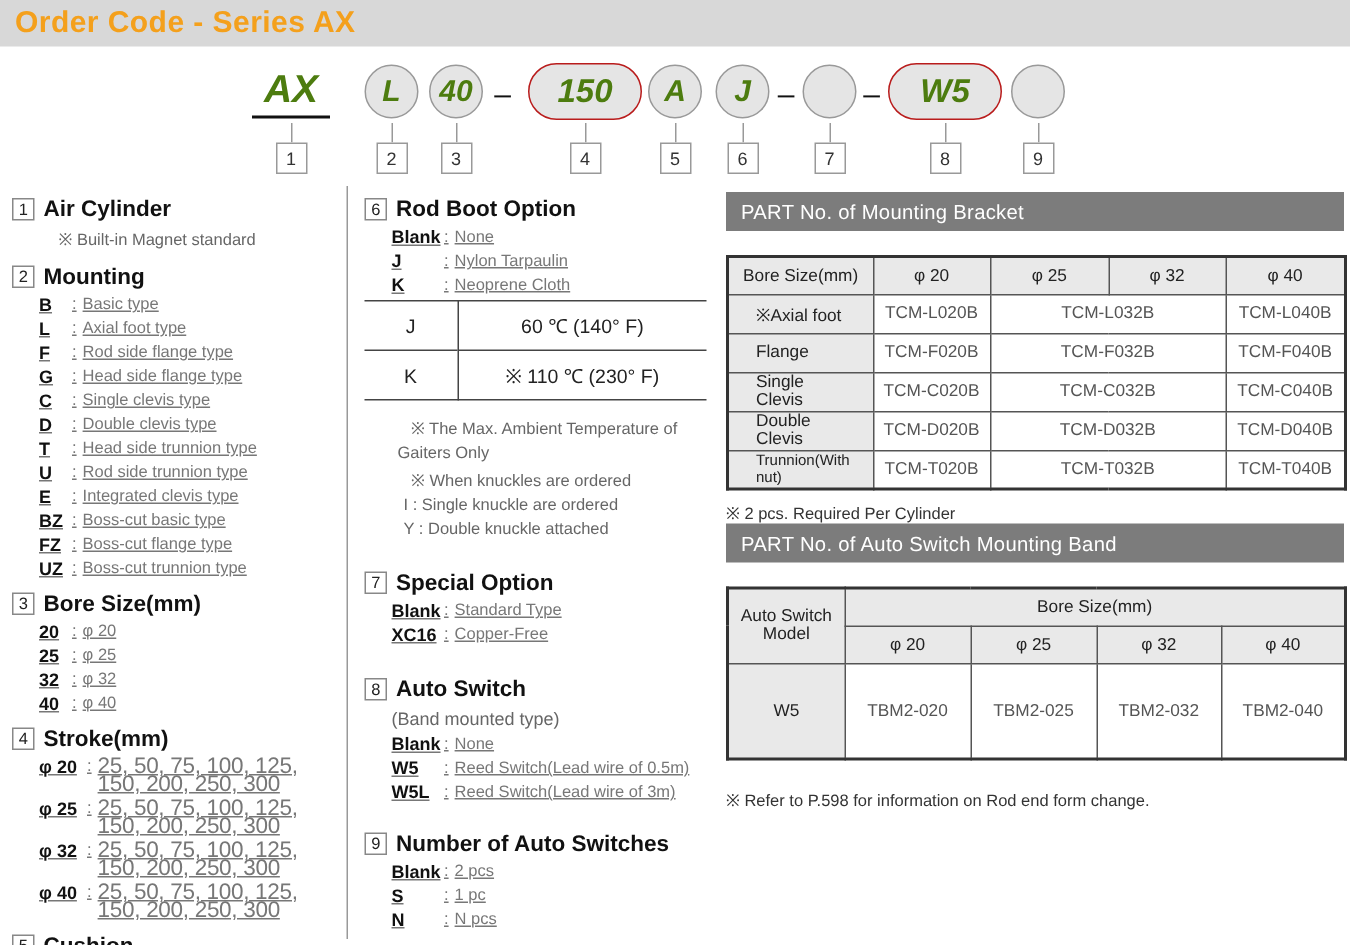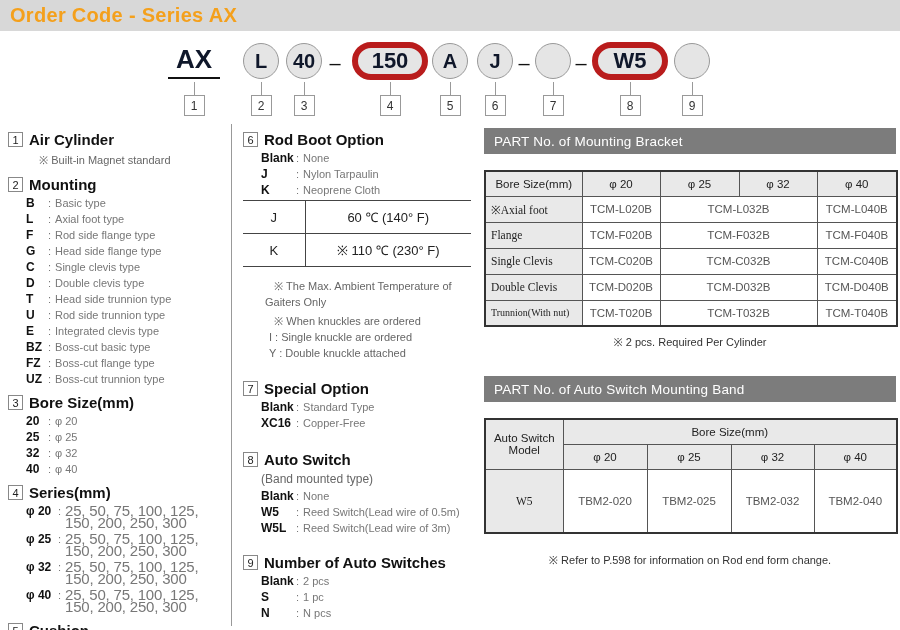--- a/index.html
+++ b/index.html
@@ -8,68 +8,68 @@
     background: #fff; font-family: "Liberation Sans", sans-serif; color: #222;
   }
   
   .topbar { position: absolute; top: 0; left: 0; width: 900px; height: 31px; background: #d8d8d8; }
   .topbar .title { font-size: 20px; font-weight: bold; color: #f4a01c; padding: 4px 0 0 10px; letter-spacing: .3px; }
 
   
   .diagram { position: absolute; top: 40px; left: 0; width: 900px; height: 80px; }
   .seg { position: absolute; top: 0; display: flex; flex-direction: column; align-items: center; }
   .symwrap { height: 42px; display: flex; align-items: center; justify-content: center; }
-  .sym { display: flex; align-items: center; justify-content: center; color: #0f172a; }
+  .sym { display: flex; align-items: center; justify-content: center; color: #4d7c0f; font-style: italic; }
   .sym.circle { width: 36px; height: 36px; border-radius: 50%; background: #e5e5e5; border: 1px solid #999; font-size: 20px; font-weight: bold; }
-  .sym.pill { height: 38px; min-width: 76px; border-radius: 19px; background: #e5e5e5; border: 6px solid #b91c1c; font-size: 22px; font-weight: bold; padding: 0 14px; }
+  .sym.pill { height: 38px; min-width: 76px; border-radius: 19px; background: #e5e5e5; border: 1px solid #b91c1c; font-size: 22px; font-weight: bold; padding: 0 14px; }
   .sym.plain { font-size: 26px; font-weight: bold; border-bottom: 2px solid #111; padding: 0 8px 2px; }
   .conn { width: 1px; height: 13px; background: #999; }
   .numbox { width: 21px; height: 21px; border: 1px solid #999; background: #fff; display: flex; align-items: center; justify-content: center; font-size: 12px; color: #333; }
   .dash { position: absolute; top: 12px; width: 14px; text-align: center; font-size: 20px; color: #111; }
 
   
   .col-left { position: absolute; left: 8px; top: 122px; width: 218px; }
   .vdivider { position: absolute; left: 231px; top: 124px; width: 1px; height: 502px; background: #999; }
   .col-mid { position: absolute; left: 243px; top: 122px; width: 228px; }
   .col-right { position: absolute; left: 484px; top: 128px; width: 412px; }
 
   .sec-head { display: flex; align-items: center; gap: 6px; margin: 9px 0 4px; }
   .sec-num { width: 15px; height: 15px; border: 1px solid #888; background: #fff; display: flex; align-items: center; justify-content: center; font-size: 11px; color: #222; flex: 0 0 15px; }
   .sec-title { font-size: 15px; font-weight: 600; color: #111; }
   .sub { font-size: 12px; color: #666; margin: 1px 0 2px 18px; }
-  .entry { display: flex; font-size: 11px; margin: 4px 0 0 18px; color: #777; line-height: 12px; }
+  .entry { display: flex; font-size: 11px; margin: 4px 0 0 18px; color: #777; line-height: 12px; text-decoration: underline; }
   .entry .code { min-width: 20px; font-weight: bold; color: #111; font-size: 12px; }
   .entry .colon { margin: 0 4px 0 2px; color: #777; }
   .entry .desc { color: #777; }
   .wide .entry .code { min-width: 33px; }
   .stroke .entry .code { min-width: 30px; }
   .stroke .entry .desc { font-size: 15px; letter-spacing: -0.2px; }
   .note { font-size: 11px; color: #666; margin: 5px 0 0 31px; line-height: 14px; }
   .note.indent1 { margin-left: 26px; }
   .note.indent2 { margin-left: 22px; }
 
   
   .temp-label { font-size: 11px; color: #555; margin: 8px 0 0 2px; }
   .temp-table { width: 100%; border-collapse: collapse; margin-top: 4px; }
   .temp-table td { border-top: 1.5px solid #444; padding: 7px 4px; font-size: 13px; color: #222; text-align: center; }
   .temp-table tr:last-child td { border-bottom: 1.5px solid #444; }
   .temp-table td:first-child { border-right: 1.5px solid #444; width: 62px; }
 
   
   .tbl-title { height: 26px; background: #7c7c7c; color: #fff; font-size: 13.5px; display: flex; align-items: center; padding-left: 10px; letter-spacing: .2px; }
-  .tbl-title.second { margin-top: 27px; }
+  .tbl-title.second { }
   .data-table { border-collapse: collapse; width: 412px; table-layout: fixed; margin-top: 16px; border: 2px solid #333; }
   .data-table th, .data-table td { border: 1px solid #555; font-size: 11.5px; }
   .data-table th { background: #e9e9e9; font-weight: normal; color: #222; height: 25px; text-align: center; }
-  .data-table td.lbl { background: #e9e9e9; color: #222; text-align: left; padding: 0 5px; height: 26px; font-family: Liberation Serif, serif; }
+  .data-table td.lbl { background: #e9e9e9; color: #222; text-align: left; padding: 0 18px; height: 26px; }
   .data-table td.part { color: #555; text-align: center; height: 26px; }
   .bracket tr:last-child td.lbl { font-size: 10px; }
   .band td.lbl { text-align: center; }
   .band .tall td { height: 64px; }
-  .footnote { font-size: 11px; color: #333; margin-top: 7px; text-align: center; }
+  .footnote { font-size: 11px; color: #333; margin-top: 7px; }
   .footnote.second { margin-top: 18px; }
 </style>
 </head>
 <body>
 
 <div class="topbar">
   <div class="title">Order Code - Series AX</div>
 </div>
 
 <div class="diagram">
@@ -242,21 +242,21 @@
     <div class="entry">
         <span class="code">40</span>
         <span class="colon">:</span>
         <span class="desc">φ 40</span>
       </div>
   </div>
 
   <div class="section stroke">
     <div class="sec-head">
       <span class="sec-num">4</span>
-      <span class="sec-title">Series(mm)</span>
+      <span class="sec-title">Stroke(mm)</span>
     </div>
     <div class="entry">
         <span class="code">φ 20</span>
         <span class="colon">:</span>
         <span class="desc">25, 50, 75, 100, 125, 150, 200, 250, 300</span>
       </div>
     <div class="entry">
         <span class="code">φ 25</span>
         <span class="colon">:</span>
         <span class="desc">25, 50, 75, 100, 125, 150, 200, 250, 300</span>

